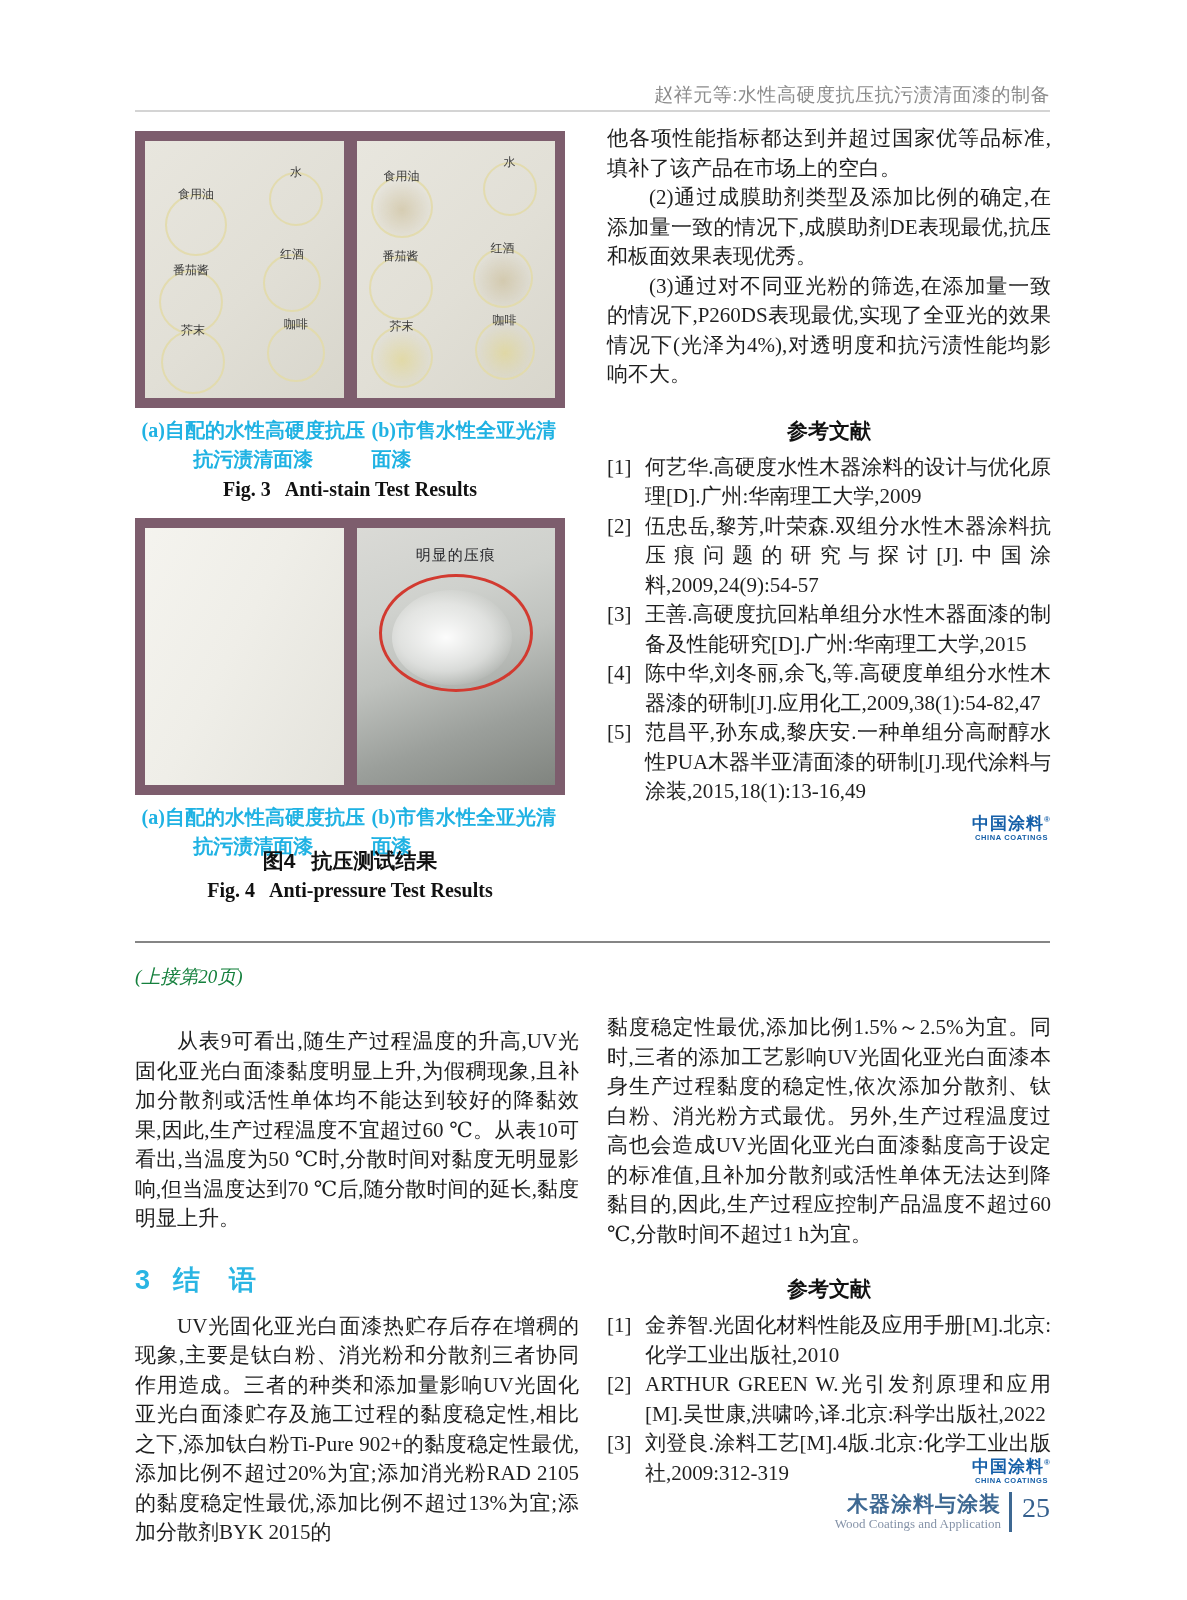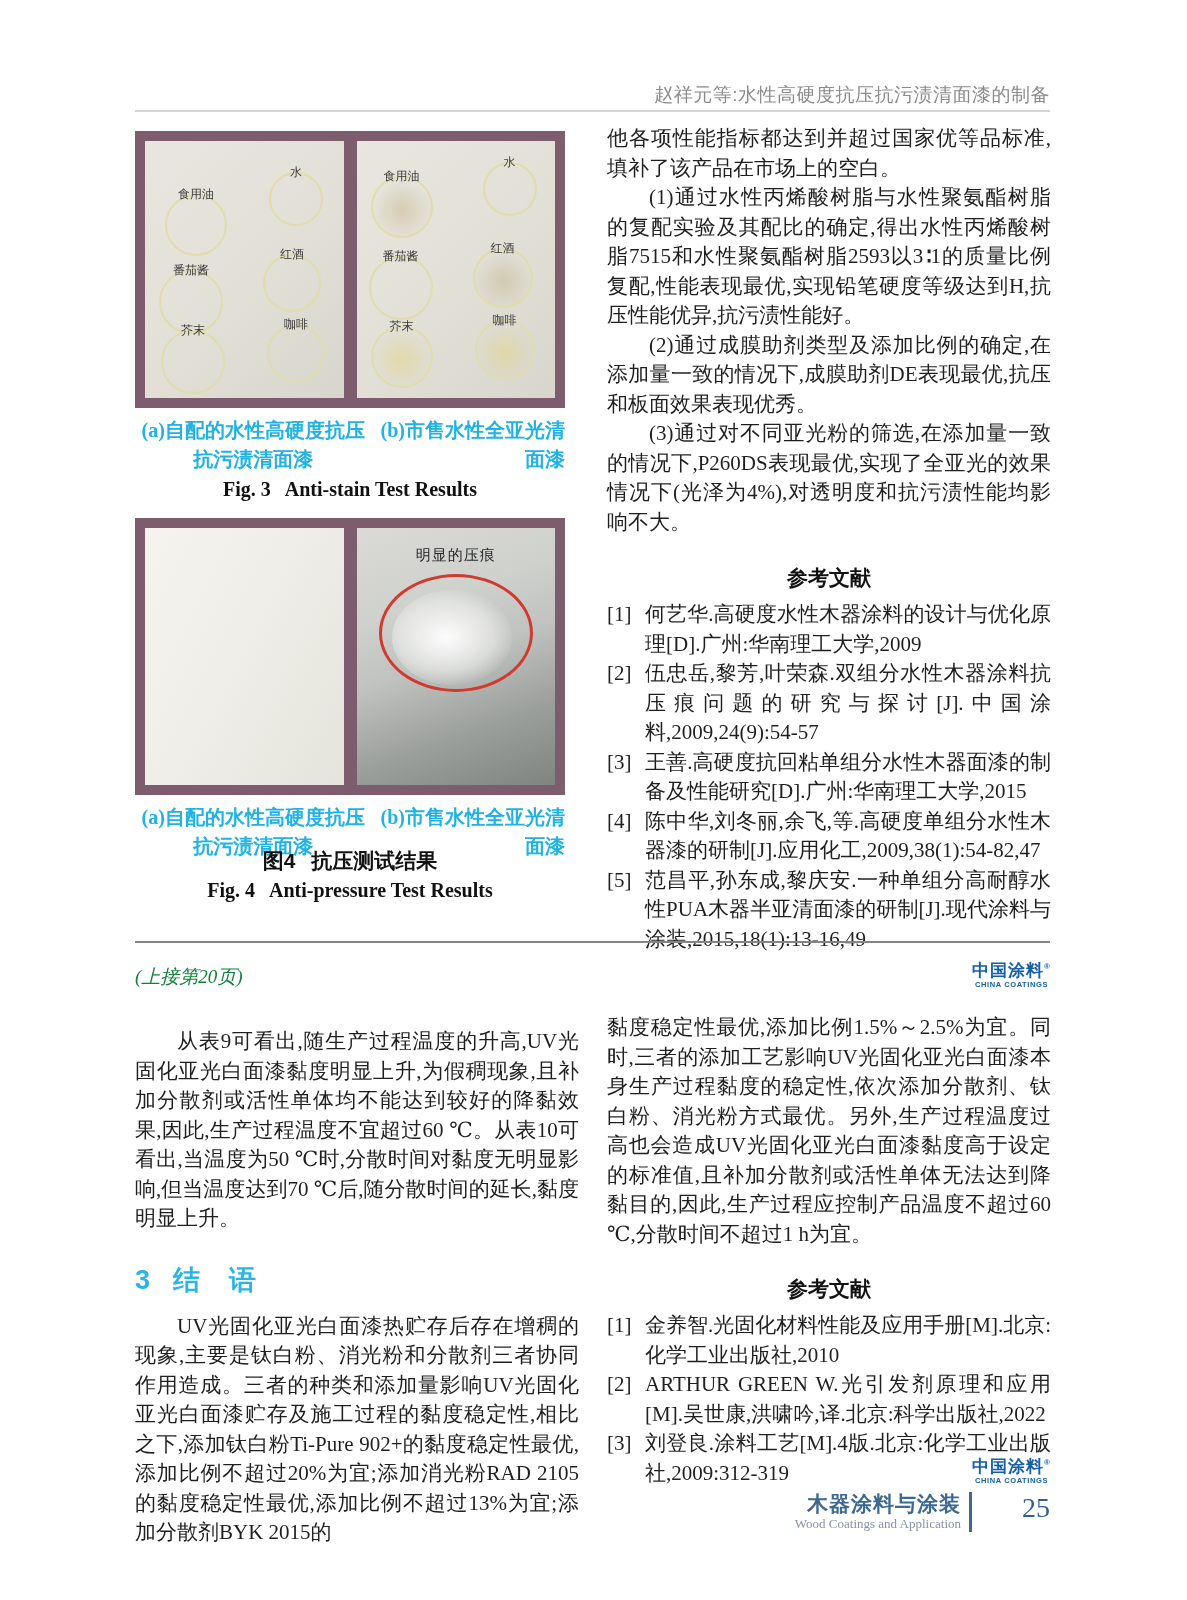--- a/index.html
+++ b/index.html
@@ -53,21 +53,21 @@
                    border:3px solid #d23a30; border-radius:50%; }
   .press-glow { position:absolute; left:35px; top:62px; width:120px; height:95px; border-radius:50%;
                 background:radial-gradient(ellipse at 45% 50%, rgba(255,255,255,0.95) 0%, rgba(255,255,255,0.45) 50%, rgba(255,255,255,0) 75%); }
 
   
   .caption-row { display:flex; margin-top:8px; font-size:20px; line-height:29px;
                  color:#1fb2e3; font-weight:600;
                  font-family:"Liberation Serif","DejaVu Serif",serif; }
   .cap-a { width:55%; text-align:center; }
   .cap-a .second { display:block; }
-  .cap-b { width:45%; text-align:right; }
+  .cap-b { width:45%; text-align:left; }
 
   .fig-title-zh { text-align:center; margin-top:10px; font-size:21px; font-weight:bold;
                   font-family:"Liberation Sans","DejaVu Sans",sans-serif; color:#111; }
   .fig-title-zh .fig-no { margin-right:16px; }
   .fig-title-en { text-align:center; margin-top:4px; font-size:20px; font-weight:bold;
                   font-family:"Liberation Serif","DejaVu Serif",serif; color:#111; }
   .fig-title-en .fig-no { margin-right:14px; }
 
   
   .refs-heading { text-align:center; font-family:Liberation Mono, monospace;
@@ -98,21 +98,21 @@
 
   
   .page-footer { position:absolute; top:1492px; right:137px; display:flex; align-items:flex-start; }
   .footer-names { text-align:right; }
   .footer-zh { font-family:"Liberation Sans","DejaVu Sans",sans-serif; font-weight:bold;
                font-size:21px; color:#3d6892; letter-spacing:1px; line-height:24px; }
   .footer-en { font-family:"Liberation Serif","DejaVu Serif",serif;
                font-size:13px; color:#8593a8; line-height:16px; }
   .footer-bar { width:3px; height:40px; background:#3d6892; margin:0 10px 0 8px; }
   .footer-page { font-family:"Liberation Serif","DejaVu Serif",serif;
-                 font-size:28px; color:#35608e;margin-left:40px; }
+                 font-size:28px; color:#35608e; }
 </style>
 </head>
 <body>
 
 <div class="page">
 
   <div class="running-head">
     <span>赵祥元等:水性高硬度抗压抗污渍清面漆的制备</span>
   </div>
   <div class="head-rule"></div>
@@ -212,21 +212,20 @@
     <div class="fig-title-zh" style="margin-top:-14px;">
       <span class="fig-no">图4</span><span>抗压测试结果</span>
     </div>
     <div class="fig-title-en">
       <span class="fig-no">Fig. 4</span><span>Anti-pressure Test Results</span>
     </div>
   </div>
 
   <div class="col upper-right">
     <div class="para">他各项性能指标都达到并超过国家优等品标准,填补了该产品在市场上的空白。</div>
-    <div class="para indent">(1)通过水性丙烯酸树脂与水性聚氨酯树脂的复配实验及其配比的确定,得出水性丙烯酸树脂7515和水性聚氨酯树脂2593以3∶1的质量比例复配,性能表现最优,实现铅笔硬度等级达到H,抗压性能优异,抗污渍性能好。</div>
     <div class="para indent">(2)通过成膜助剂类型及添加比例的确定,在添加量一致的情况下,成膜助剂DE表现最优,抗压和板面效果表现优秀。</div>
     <div class="para indent">(3)通过对不同亚光粉的筛选,在添加量一致的情况下,P260DS表现最优,实现了全亚光的效果情况下(光泽为4%),对透明度和抗污渍性能均影响不大。</div>
 
     <div class="refs-heading" style="margin-top:27px; margin-bottom:8px;">参考文献</div>
 
     <div class="ref-item">
       <span class="ref-no">[1]</span>
       <span class="ref-text">何艺华.高硬度水性木器涂料的设计与优化原理[D].广州:华南理工大学,2009</span>
     </div>
     <div class="ref-item">

